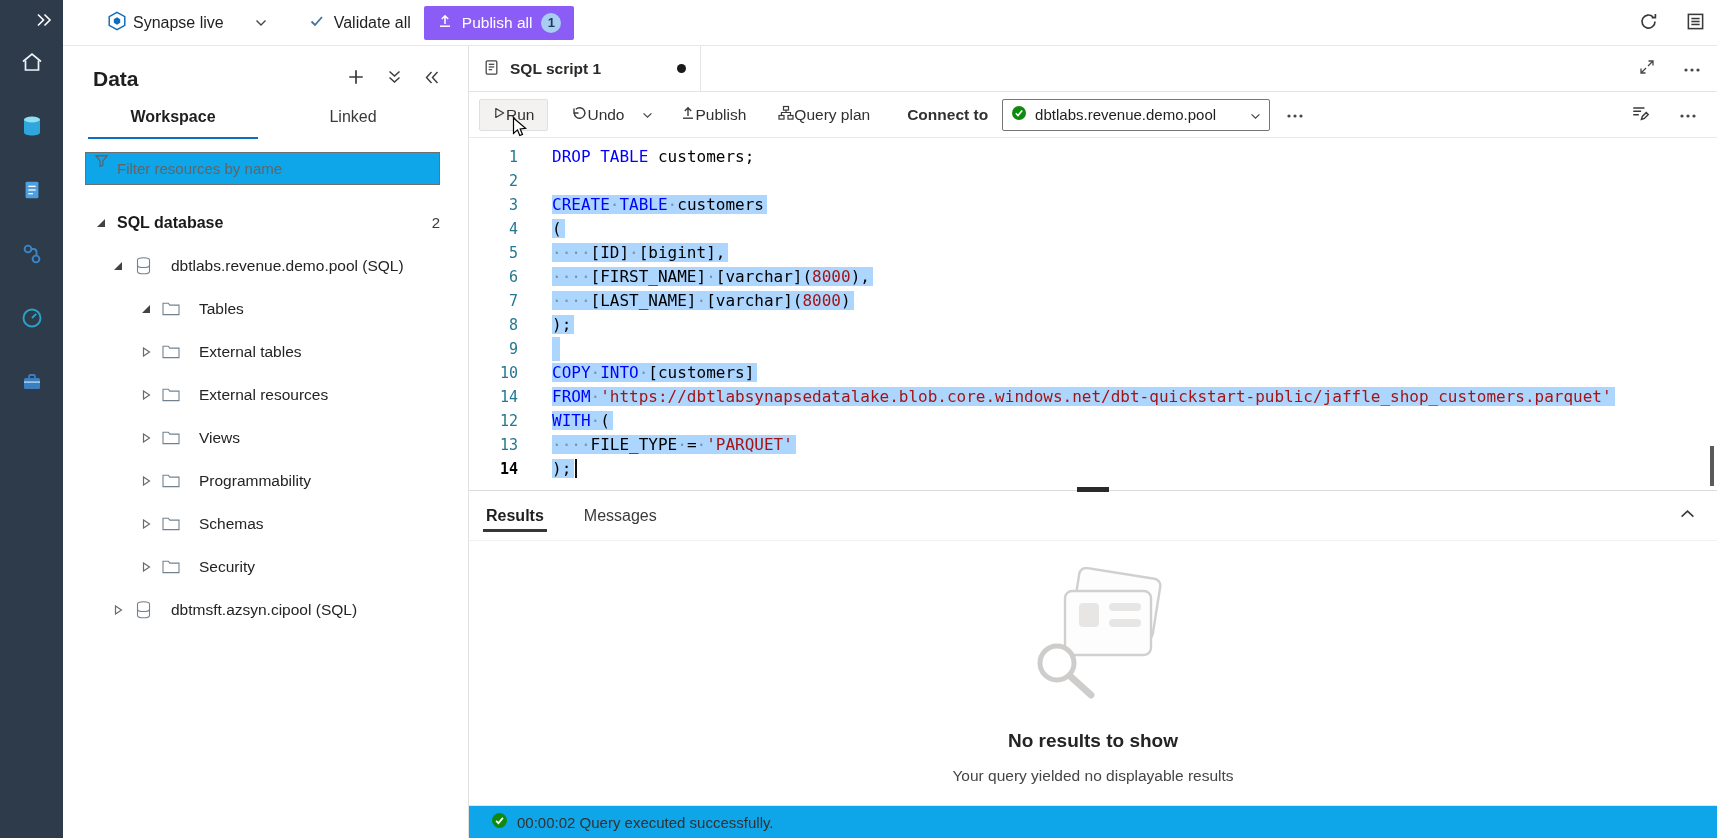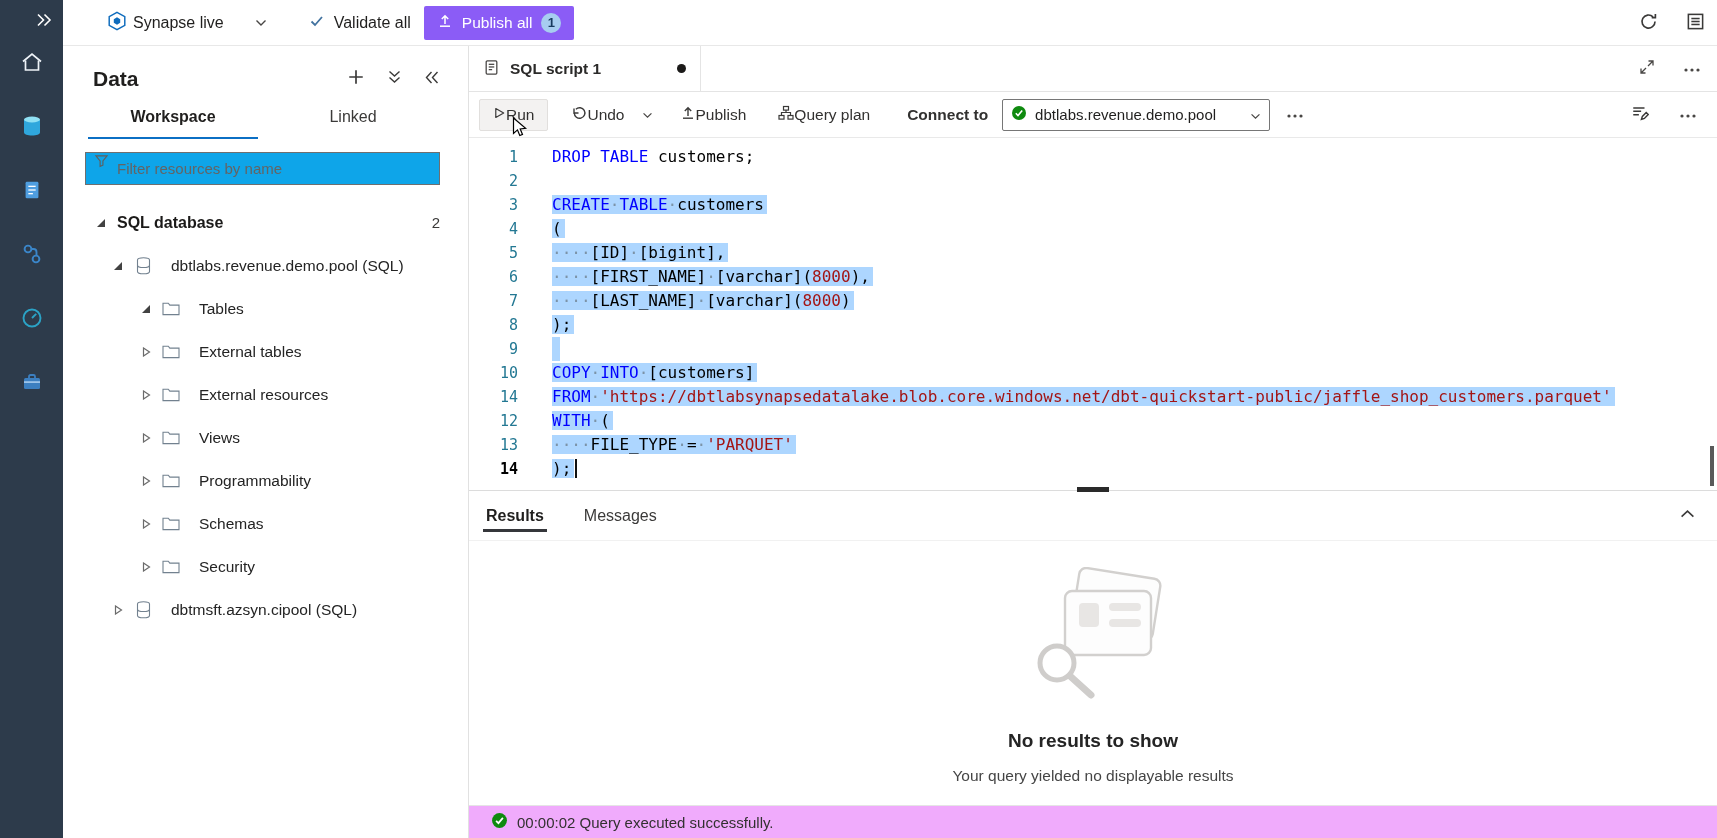--- a/index.html
+++ b/index.html
@@ -85,21 +85,21 @@
   .results{flex:1;display:flex;flex-direction:column;border-top:1px solid #dcdcdc;min-height:0;position:relative}
   .sash{position:absolute;left:50%;transform:translateX(-50%);top:-4px;width:32px;height:5px;background:#2a2a2a;z-index:3;cursor:ns-resize}
   .results-tabs{height:50px;display:flex;align-items:center;padding-left:14px;position:relative;flex-shrink:0;border-bottom:1px solid #f1f1f1}
   .r-tab{font-size:16px;color:#3b3a39;padding:0 3px;height:100%;display:flex;align-items:center;position:relative;margin-right:34px;cursor:pointer}
   .r-tab.active{font-weight:600;color:#201f1e}
   .r-tab.active::after{content:"";position:absolute;left:0;right:0;bottom:8px;height:3px;background:#35373b}
   .collapse-results{position:absolute;right:22px;top:16px;background:none;border:none;cursor:pointer;display:flex}
   .results-empty{flex:1;display:flex;flex-direction:column;align-items:center;padding-top:26px;overflow:hidden}
   .empty-title{font-size:19px;font-weight:600;color:#242424;margin-top:20px}
   .empty-sub{font-size:15.5px;color:#454545;margin-top:15px}
-  .statusbar{height:33px;background:#f0abfc;border-top:1px solid #e5e5e5;display:flex;align-items:center;gap:9px;padding-left:22px;flex-shrink:0}
+  .statusbar{height:33px;background:#0ea5e9;border-top:1px solid #e5e5e5;display:flex;align-items:center;gap:9px;padding-left:22px;flex-shrink:0}
   .status-text{font-size:15px;color:#323130}
 
   .mouse-cursor{position:absolute;left:512px;top:117px;z-index:10;pointer-events:none}
 </style>
 </head>
 <body>
 
 <div class="app">
 
   <nav class="rail">

